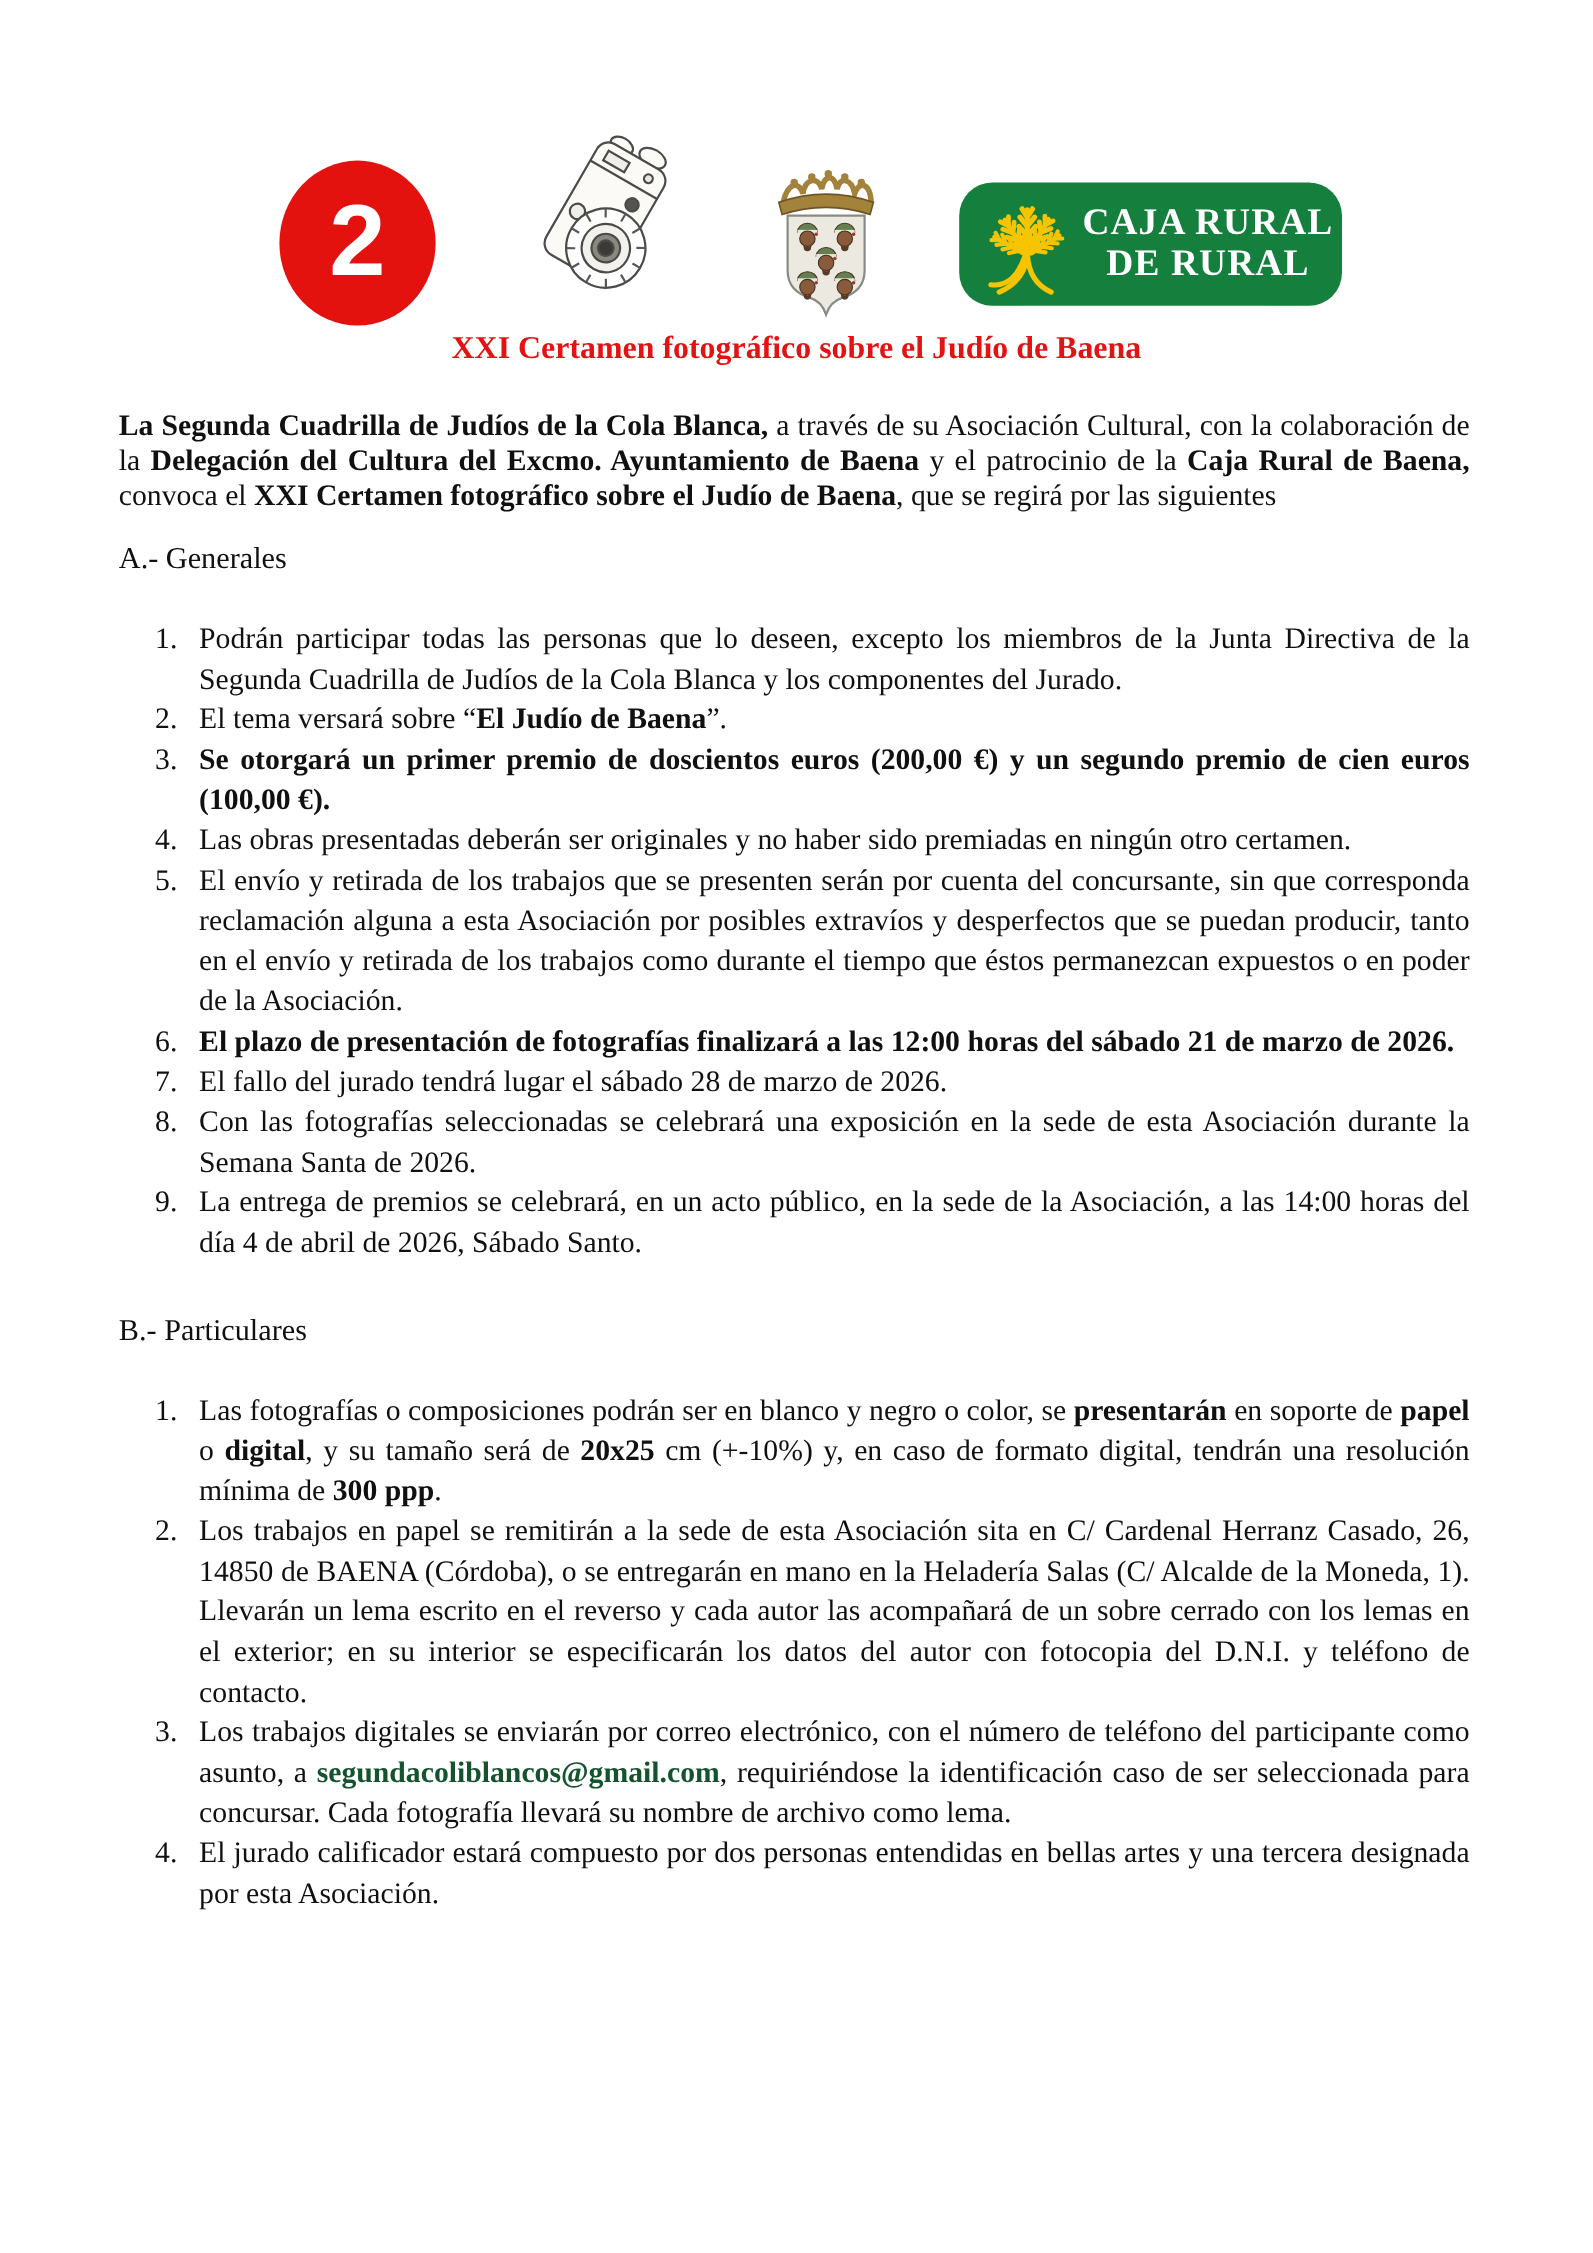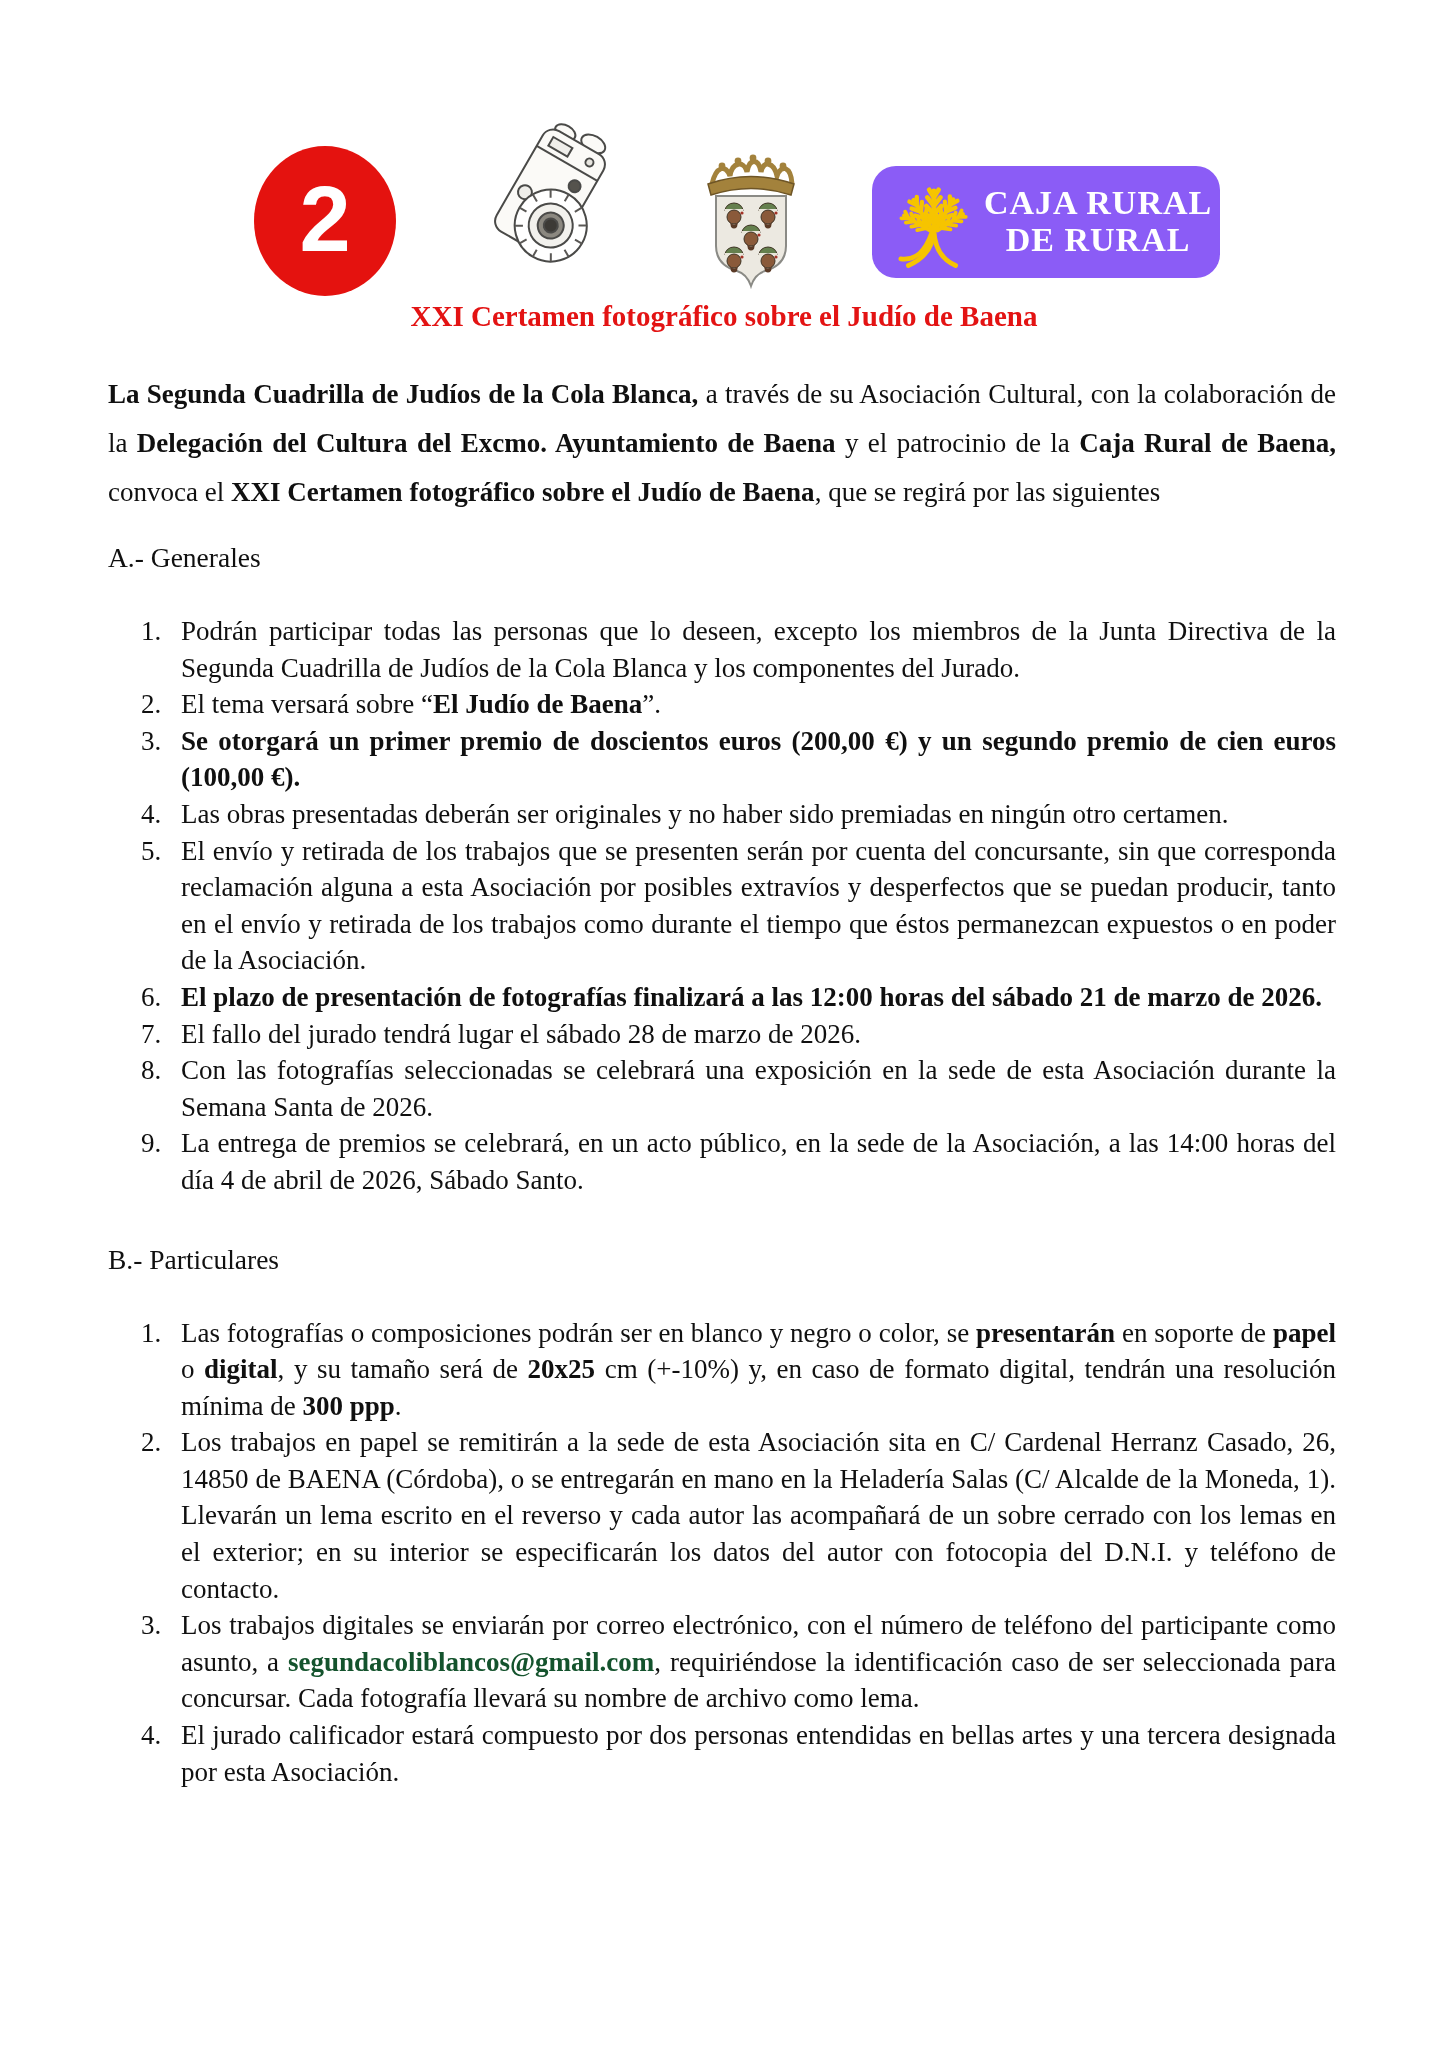--- a/index.html
+++ b/index.html
@@ -35,21 +35,21 @@
     font-size:34px;line-height:1.08;letter-spacing:1px;
     padding-right:12px;white-space:nowrap;
   }
   
   .doc-title{
     text-align:center;font-weight:bold;font-size:29px;line-height:40px;margin:0;
   }
   .content{padding:0 112px 0 108px;}
   .intro{
     margin:34px 0 0;text-align:justify;
-    font-size:27px;line-height:49px;
+    font-size:27px;line-height:32px;
   }
   .bases{margin:21px 0 0;font-weight:bold;font-size:28px;line-height:37px;letter-spacing:1px;}
   .sechead{margin:22px 0 0;font-weight:normal;font-size:27.5px;line-height:37px;}
   .sechead.second{margin-top:42px;}
   .list{margin-top:37px;padding-left:33px;}
   .li{display:flex;font-size:27px;line-height:36.6px;}
   .num{flex:0 0 40px;}
   .txt{flex:1;text-align:justify;}
   .b{font-weight:bold;}
 </style>
@@ -104,21 +104,21 @@
       <circle cx="87" cy="22" r="3.4" fill="#a3823c"></circle>
       <path d="M12,40 q43,-15 86,0 l-3,11 q-40,-13 -80,0 z" fill="#a3823c" stroke="#6e5526" stroke-width="1.5"></path>
       <path d="M20,52 h70 v50 q0,19 -21,25 q-10,3 -14,15 q-4,-12 -14,-15 q-21,-6 -21,-25 z" fill="#ece9e1" stroke="#8a8a85" stroke-width="2"></path>
       <use href="#moorhead" x="38" y="66"></use>
       <use href="#moorhead" x="72" y="66"></use>
       <use href="#moorhead" x="55" y="88"></use>
       <use href="#moorhead" x="38" y="110"></use>
       <use href="#moorhead" x="72" y="110"></use>
     </svg>
 
-    <div class="crlogo" style="background:#8b5cf6;">
+    <div class="crlogo" style="background:#15803d;border-radius:30px;">
       <svg width="104" height="104" viewBox="0 0 110 110">
         <defs>
           <g id="ear">
             <path d="M0,0 L0,-40"></path>
             <path d="M0,-6 L-8,-15 M0,-6 L8,-15 M0,-15 L-8,-24 M0,-15 L8,-24 M0,-24 L-7,-33 M0,-24 L7,-33 M0,-33 L-5,-41 M0,-33 L5,-41"></path>
           </g>
         </defs>
         <g stroke="#f6c400" fill="none" stroke-width="5" stroke-linecap="round">
           <path d="M57,64 C56,82 46,94 30,101"></path>
           <path d="M57,64 C58,84 66,95 80,101"></path>

